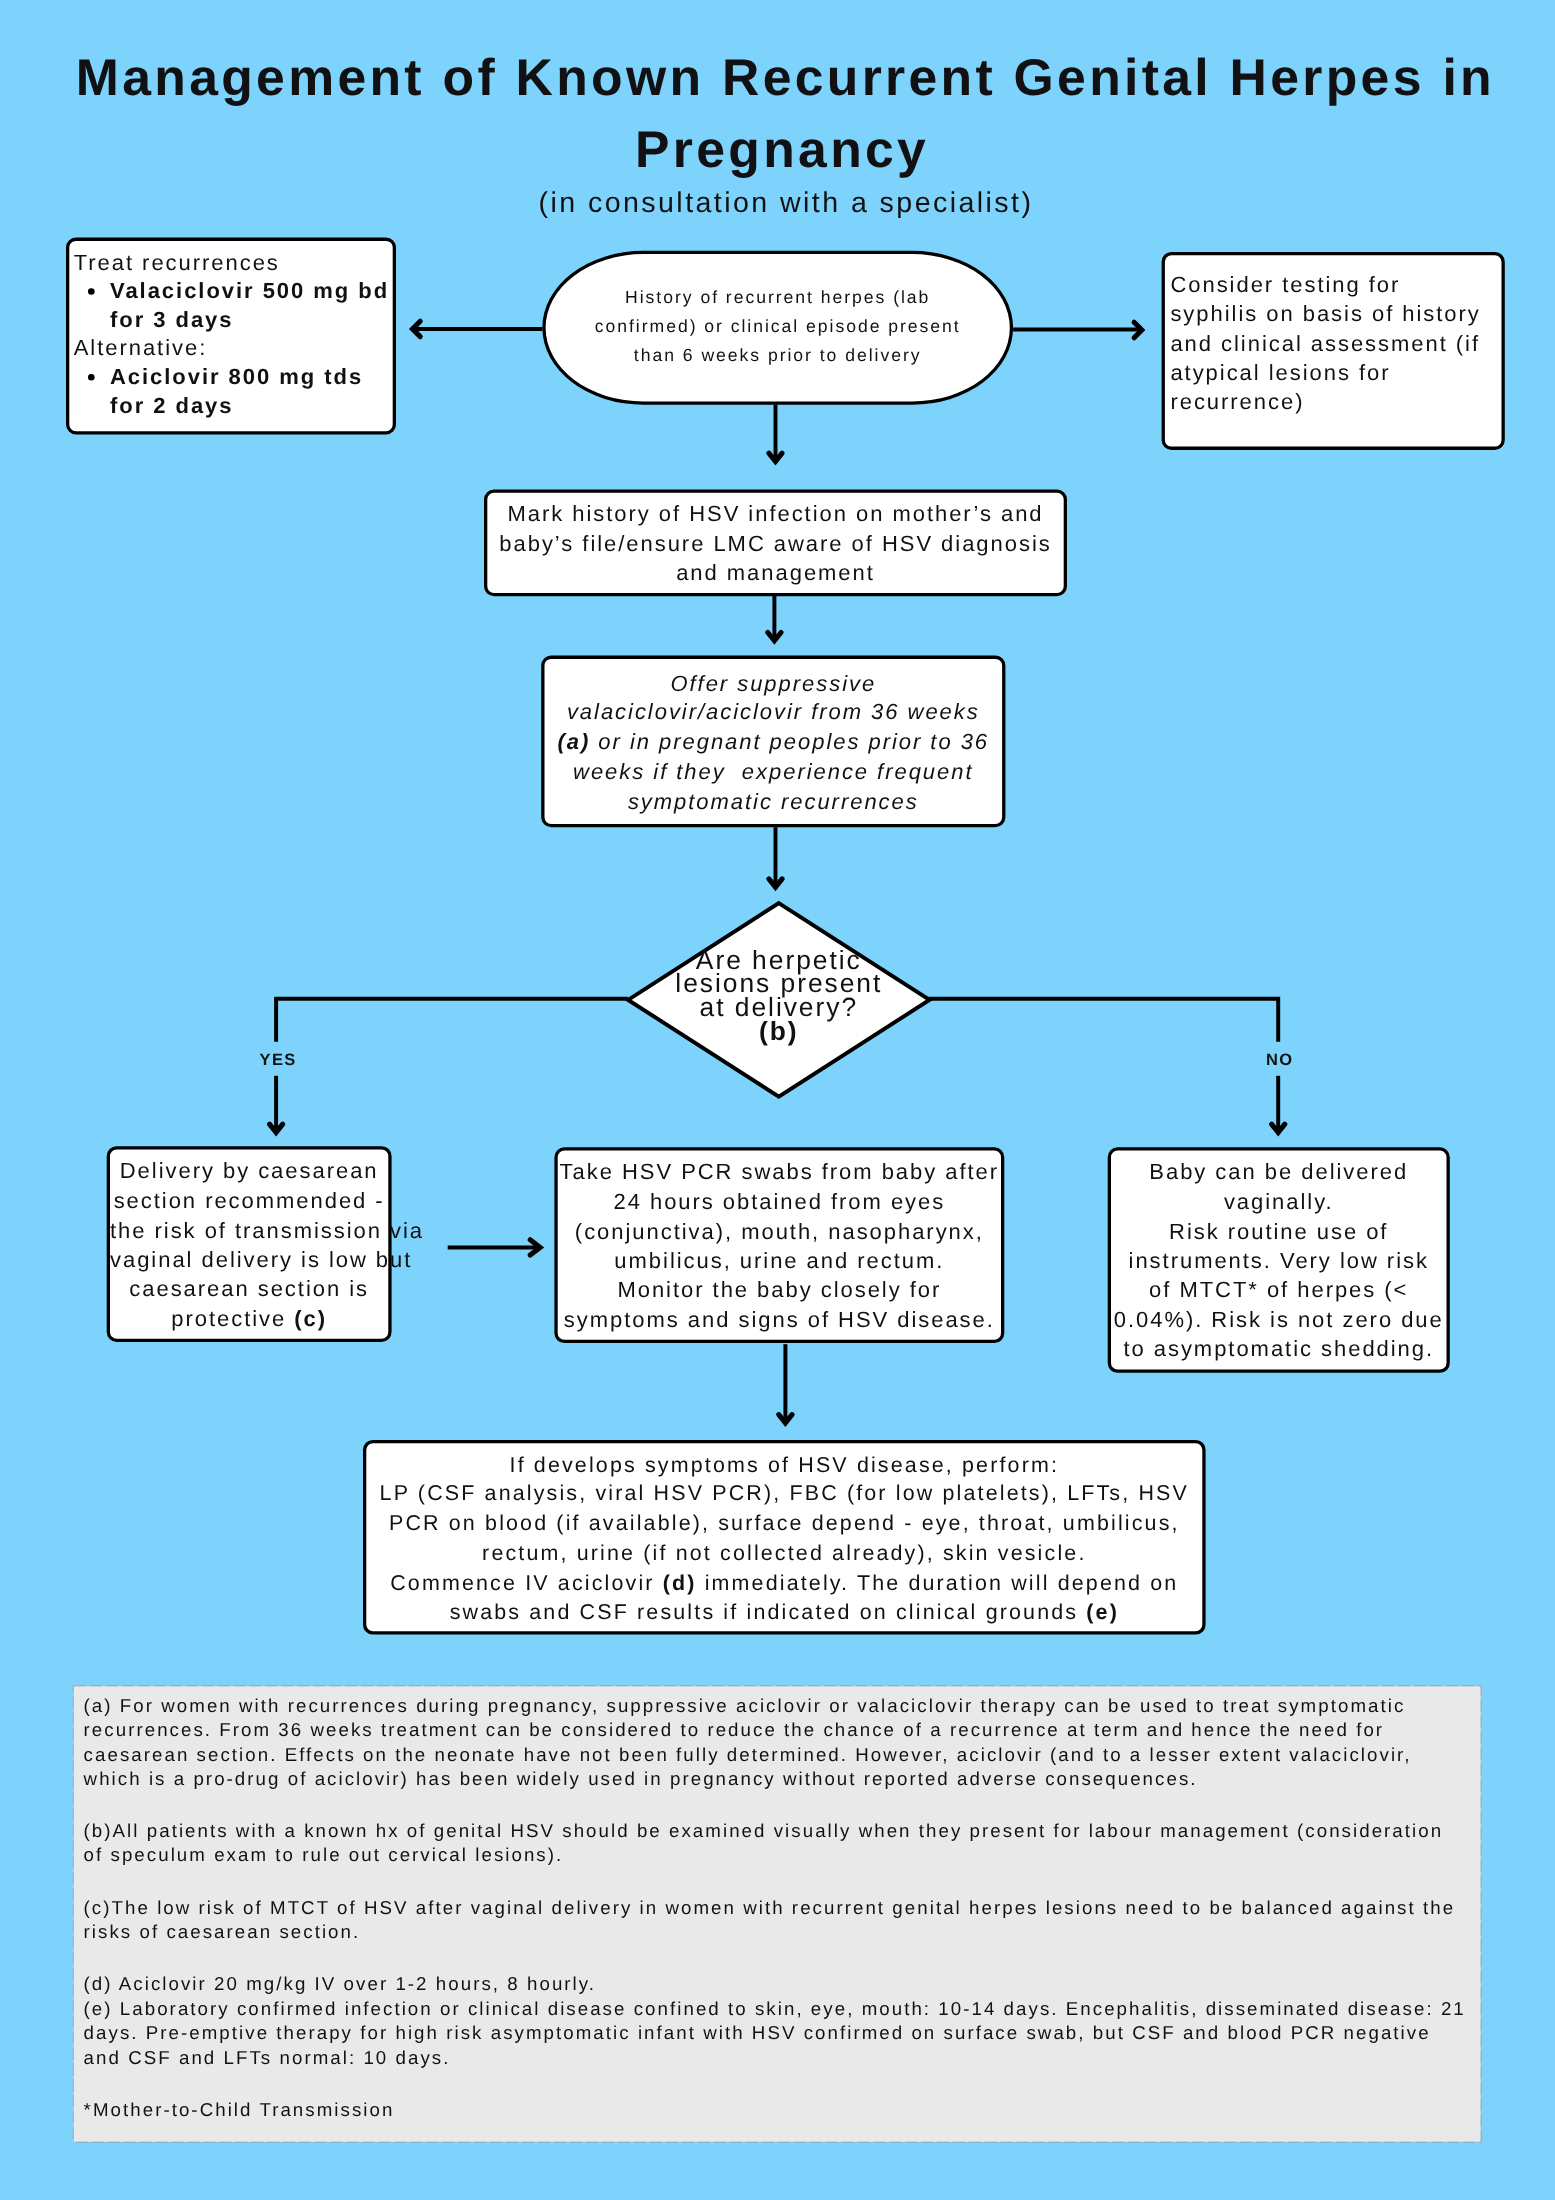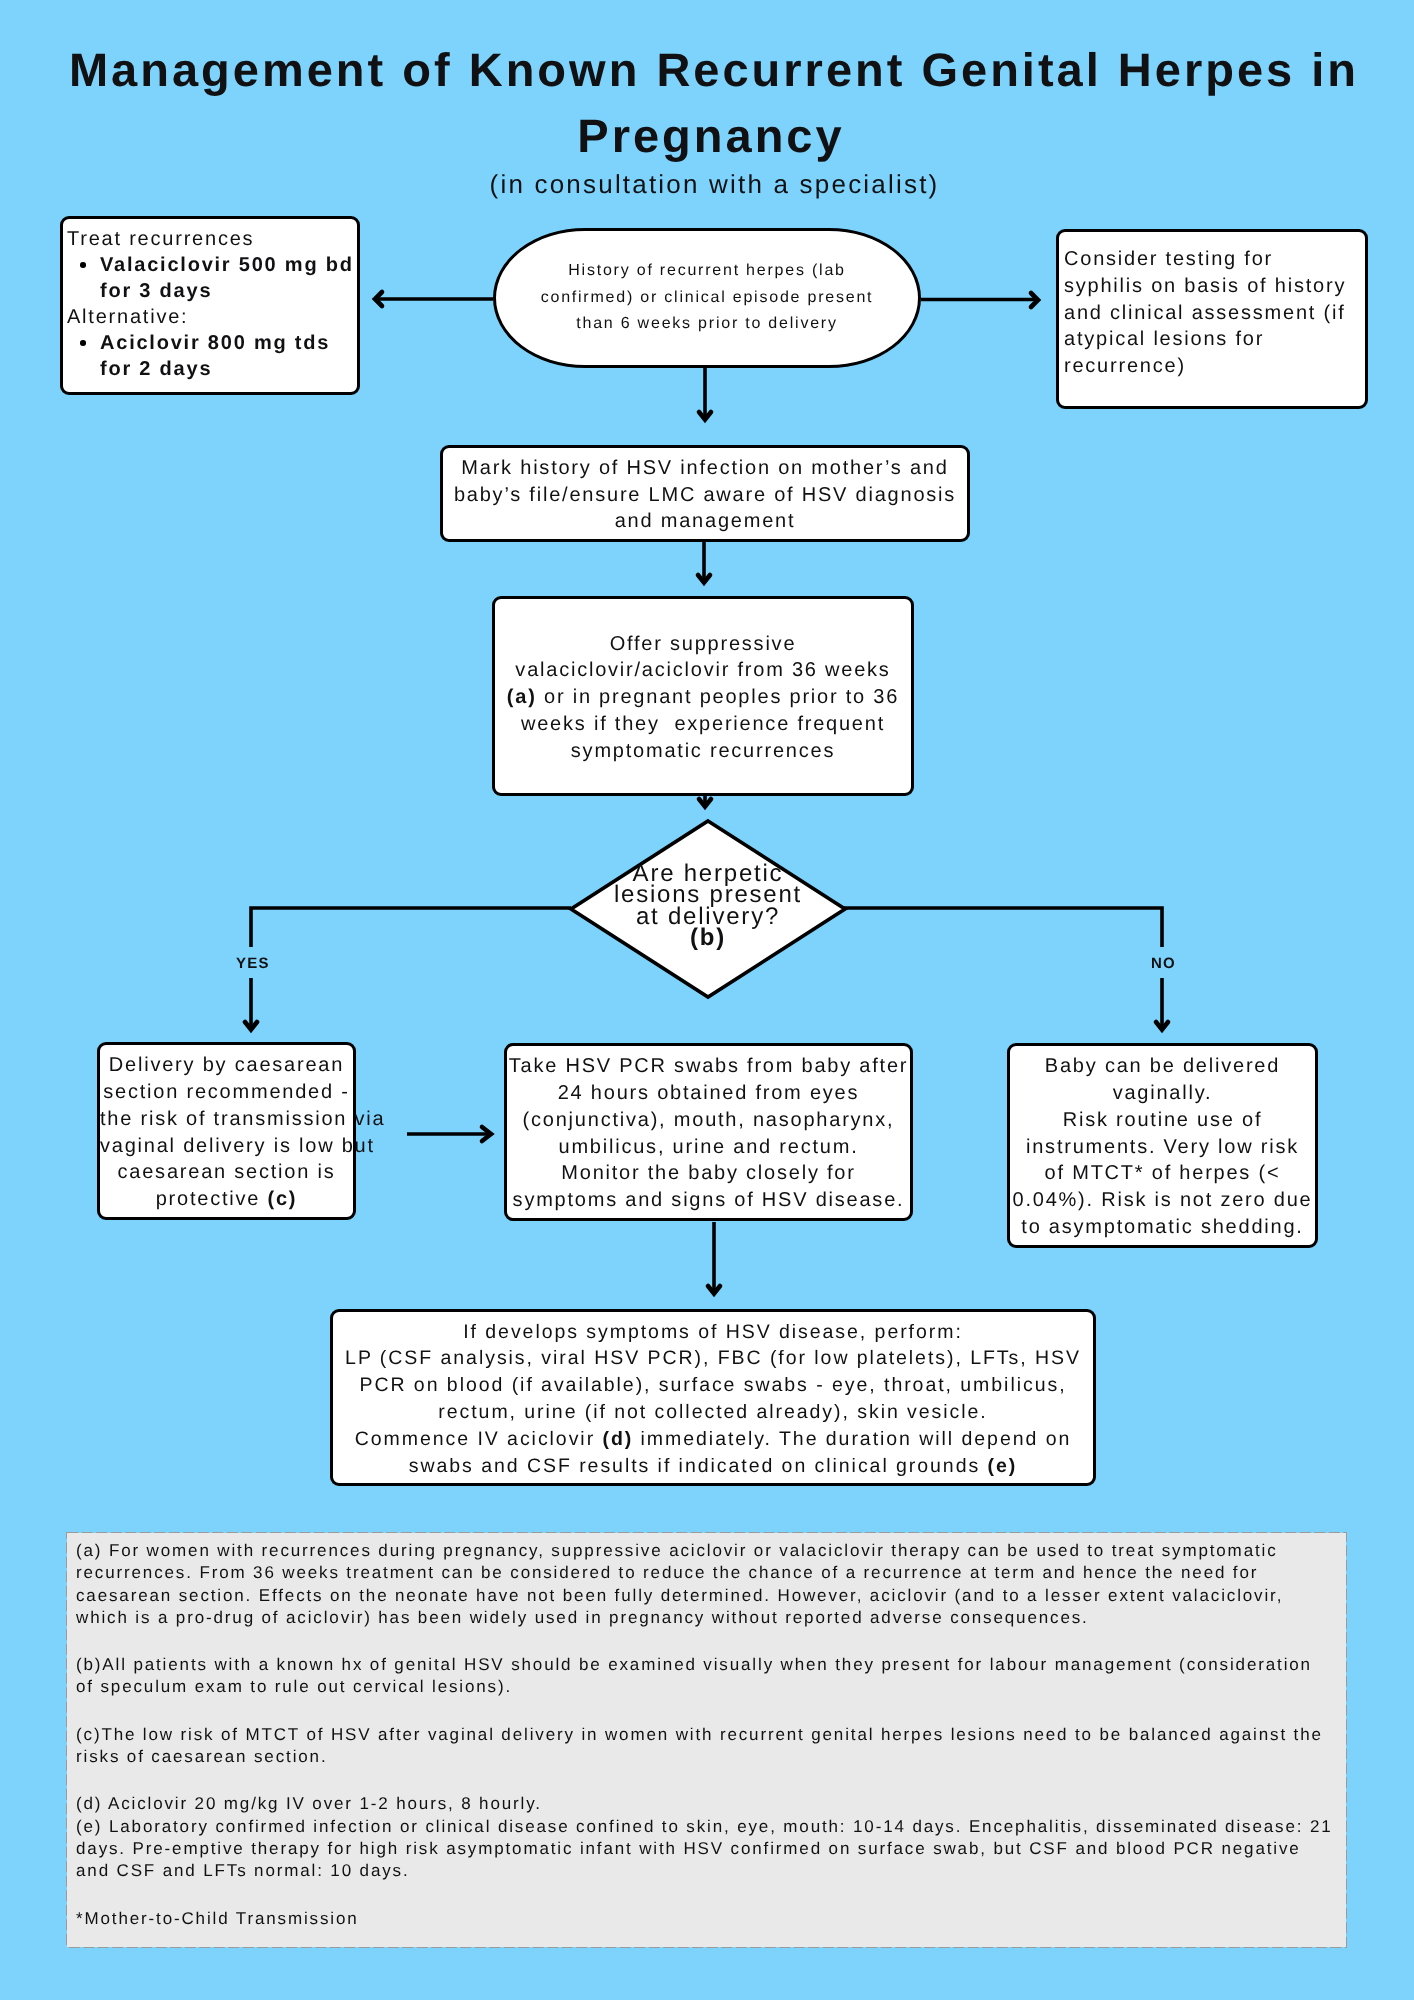--- a/index.html
+++ b/index.html
@@ -108,21 +108,21 @@
   </div>
 
   <div class="node ctr" style="left:440px;top:433px;width:530px;height:97px;margin-top:12px;">
     <div>
       <span>Mark history of HSV infection on mother’s and</span><br>
       <span>baby’s file/ensure LMC aware of HSV diagnosis</span><br>
       <span>and management</span>
     </div>
   </div>
 
-  <div class="node ctr" style="left:492px;top:596px;width:422px;height:200px;">
+  <div class="node ctr" style="left:492px;top:596px;width:422px;height:156px;font-style:italic;">
     <div>
       <span>Offer suppressive</span><br>
       <span>valaciclovir/aciclovir from 36 weeks</span><br>
       <b>(a)</b><span> or in pregnant peoples prior to 36</span><br>
       <span>weeks if they &nbsp;experience frequent</span><br>
       <span>symptomatic recurrences</span>
     </div>
   </div>
 
   <svg class="abs" style="left:568px;top:818px;" width="280" height="182" viewBox="0 0 280 182">
@@ -169,21 +169,21 @@
       <span>of MTCT* of herpes (&lt;</span><br>
       <span>0.04%). Risk is not zero due</span><br>
       <span>to asymptomatic shedding.</span>
     </div>
   </div>
 
   <div class="node ctr" style="left:330px;top:1309px;width:766px;height:177px;font-size:19.5px;letter-spacing:1.95px;line-height:26.8px;">
     <div>
       <span>If develops symptoms of HSV disease, perform:</span><br>
       <span>LP (CSF analysis, viral HSV PCR), FBC (for low platelets), LFTs, HSV</span><br>
-      <span>PCR on blood (if available), surface swabs - eye, throat, umbilicus,</span><br>
+      <span>PCR on blood (if available), surface depend - eye, throat, umbilicus,</span><br>
       <span>rectum, urine (if not collected already), skin vesicle.</span><br>
       <span>Commence IV aciclovir </span><b>(d)</b><span> immediately. The duration will depend on</span><br>
       <span>swabs and CSF results if indicated on clinical grounds </span><b>(e)</b>
     </div>
   </div>
 
   <svg class="footborder" style="left:66px;top:1532px;" width="1281" height="416" viewBox="0 0 1281 416">
     <rect x="1.25" y="1.25" width="1278.5" height="413.5" fill="none" stroke="#9b9b9b" stroke-width="2.5" stroke-dasharray="11 3.5"></rect>
   </svg>
   <div class="foot" style="left:67px;top:1533px;width:1279px;height:414px;">

